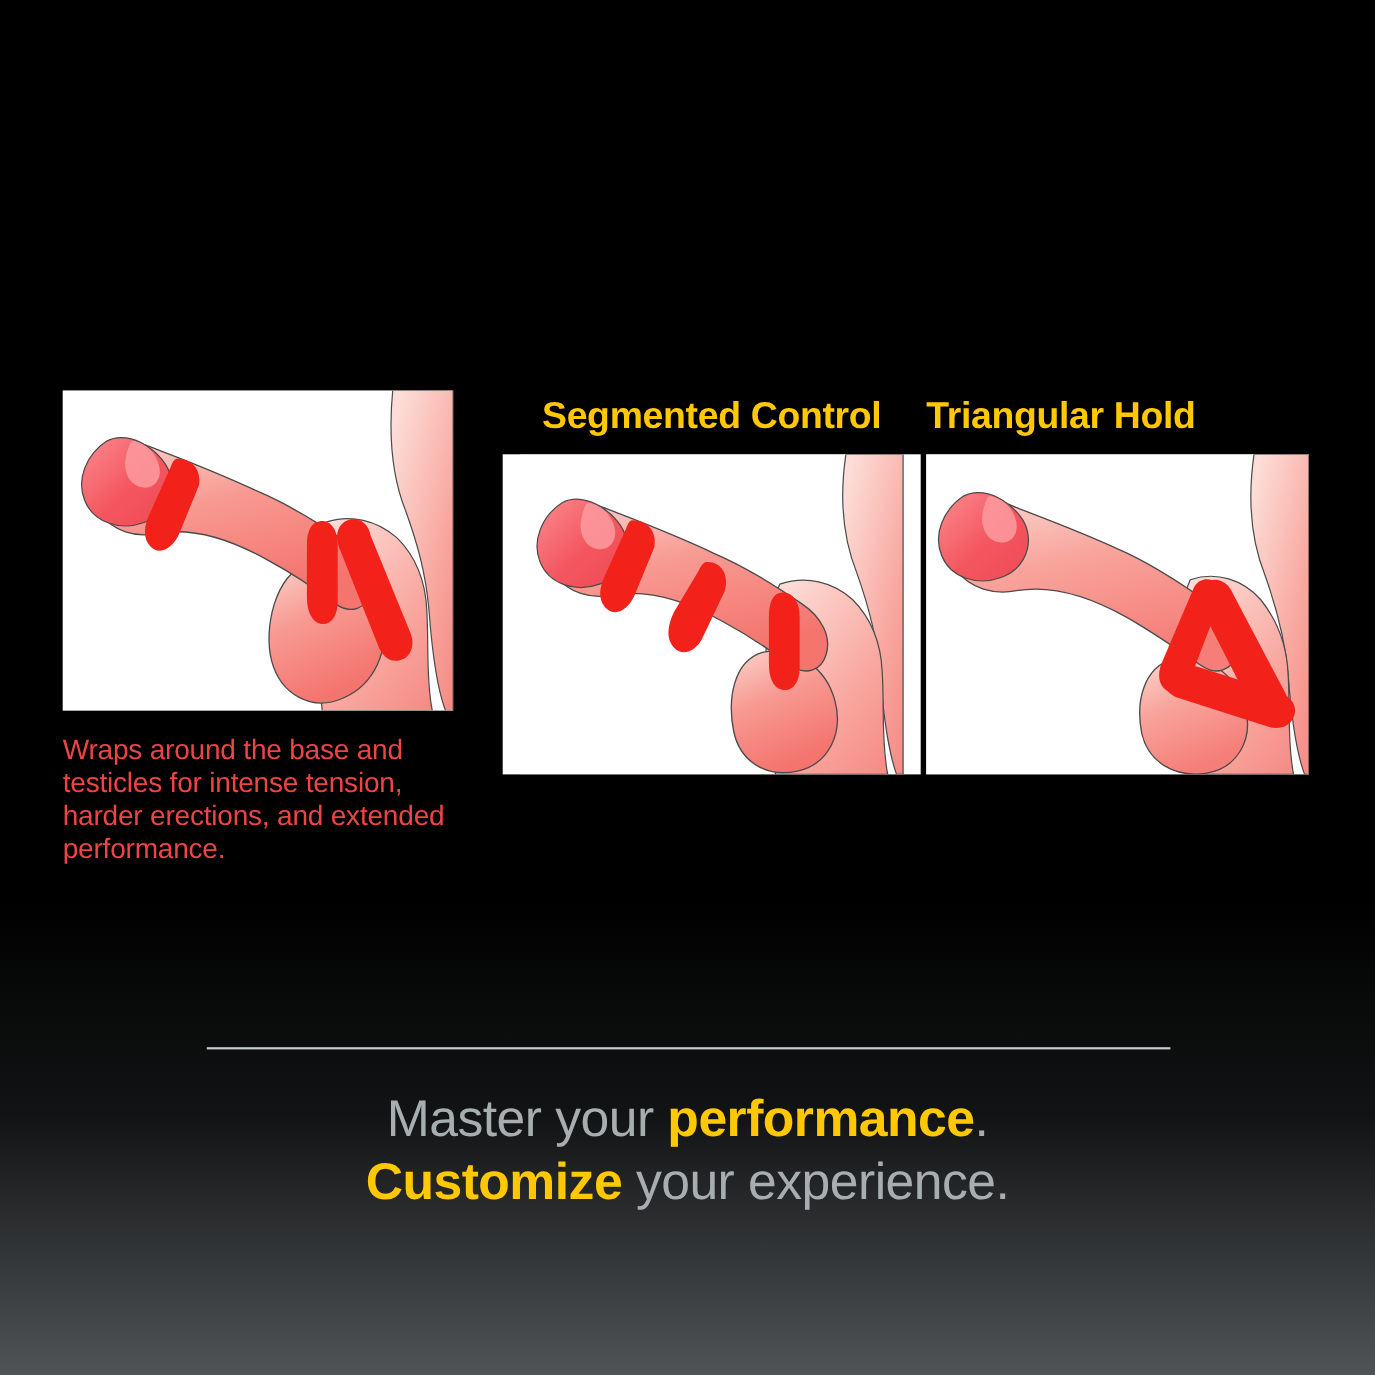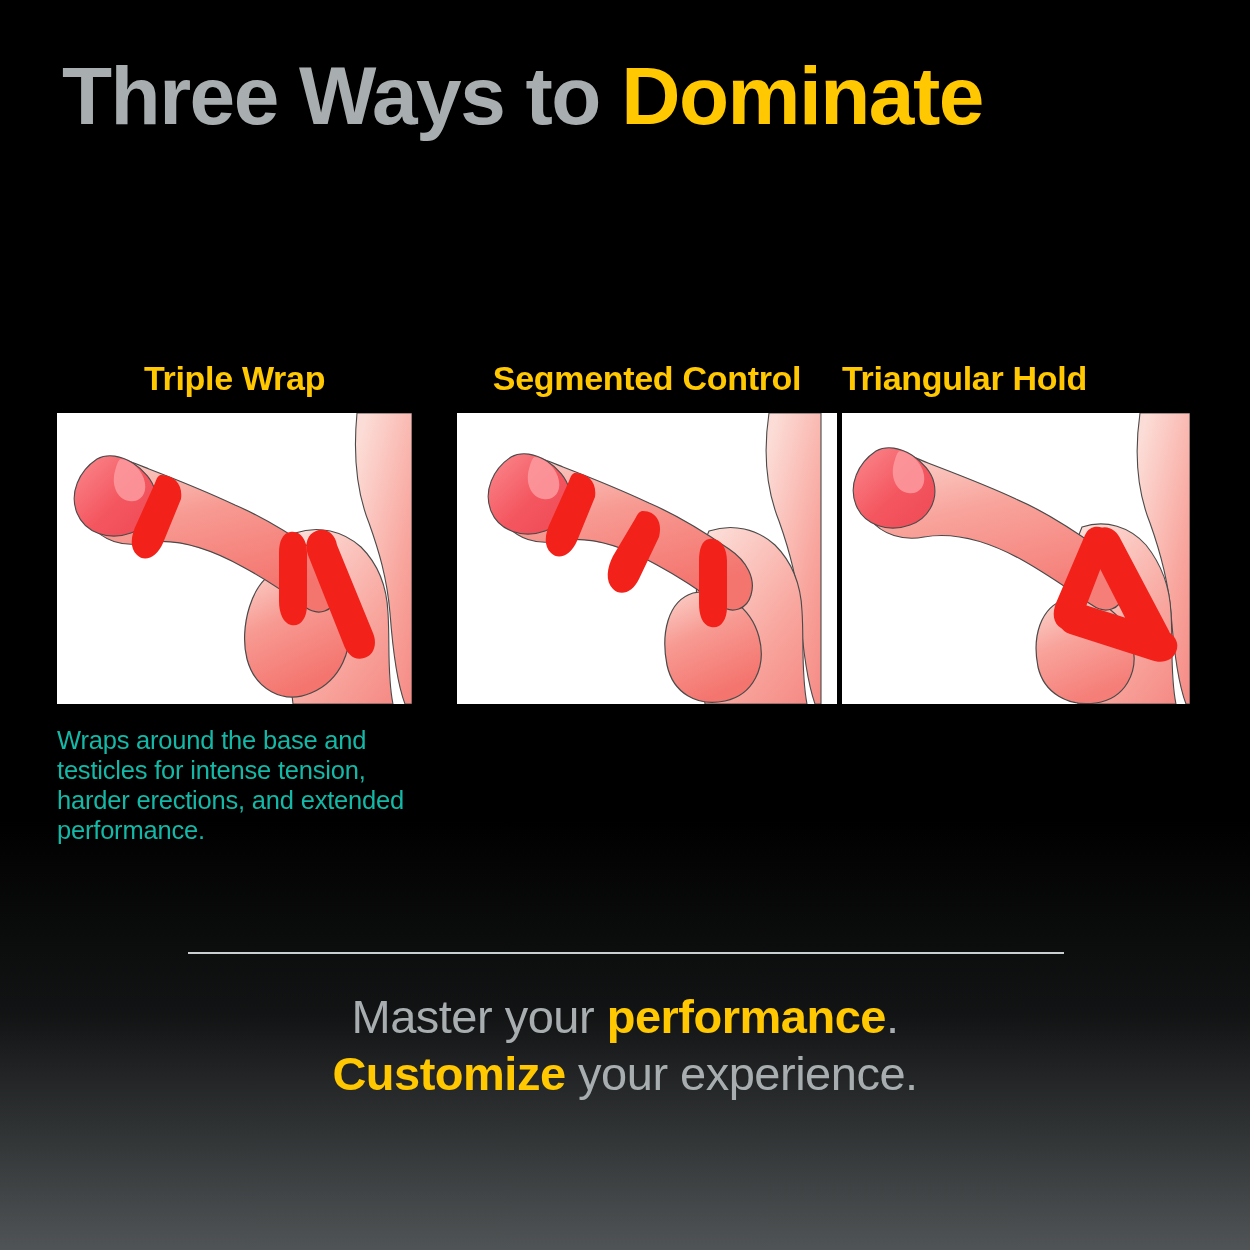--- a/index.html
+++ b/index.html
@@ -58,21 +58,21 @@
     position:relative;
     width:100%; height:291px;
     background:#ffffff;
     overflow:hidden;
   }
   .thumb svg{ display:block; width:100%; height:100%; }
 
   .card-desc{
     margin-top:21px;
     font-size:25.5px; line-height:30px;
-    color:#14b8a6; font-weight:400;
+    color:#ef4444; font-weight:400;
     letter-spacing:-0.2px;
   }
   .card.c2 .card-desc, .card.c3 .card-desc{ margin-top:25px; }
 
   
   .divider{
     position:absolute; left:188px; top:952px; width:876px; height:2px;
     background:#c9cfd1;
   }
 
@@ -86,27 +86,25 @@
   .footer .accent{ color:#FFC800; font-weight:700; }
   .footer .line{ display:block; }
 </style>
 </head>
 <body>
 
 <div class="bg-gradient"></div>
 
 <div class="page">
 
-  <h1 class="hero-title"><span>Three Ways to </span><span class="accent">Dominate</span></h1>
 
 
   <div class="cards">
 
     <div class="card c1">
-      <div class="card-title">Triple Wrap</div>
       <div class="thumb">
         <svg viewBox="0 0 355 291" xmlns="http://www.w3.org/2000/svg" aria-hidden="true">
           <defs>
             <linearGradient id="sk1" x1="0" y1="0" x2="0.4" y2="1">
               <stop offset="0%" stop-color="#FBD3CC"></stop>
               <stop offset="45%" stop-color="#F79A92"></stop>
               <stop offset="100%" stop-color="#F4746E"></stop>
             </linearGradient>
             <linearGradient id="gl1" x1="0" y1="0" x2="1" y2="1">
               <stop offset="0%" stop-color="#FB8A8F"></stop>

